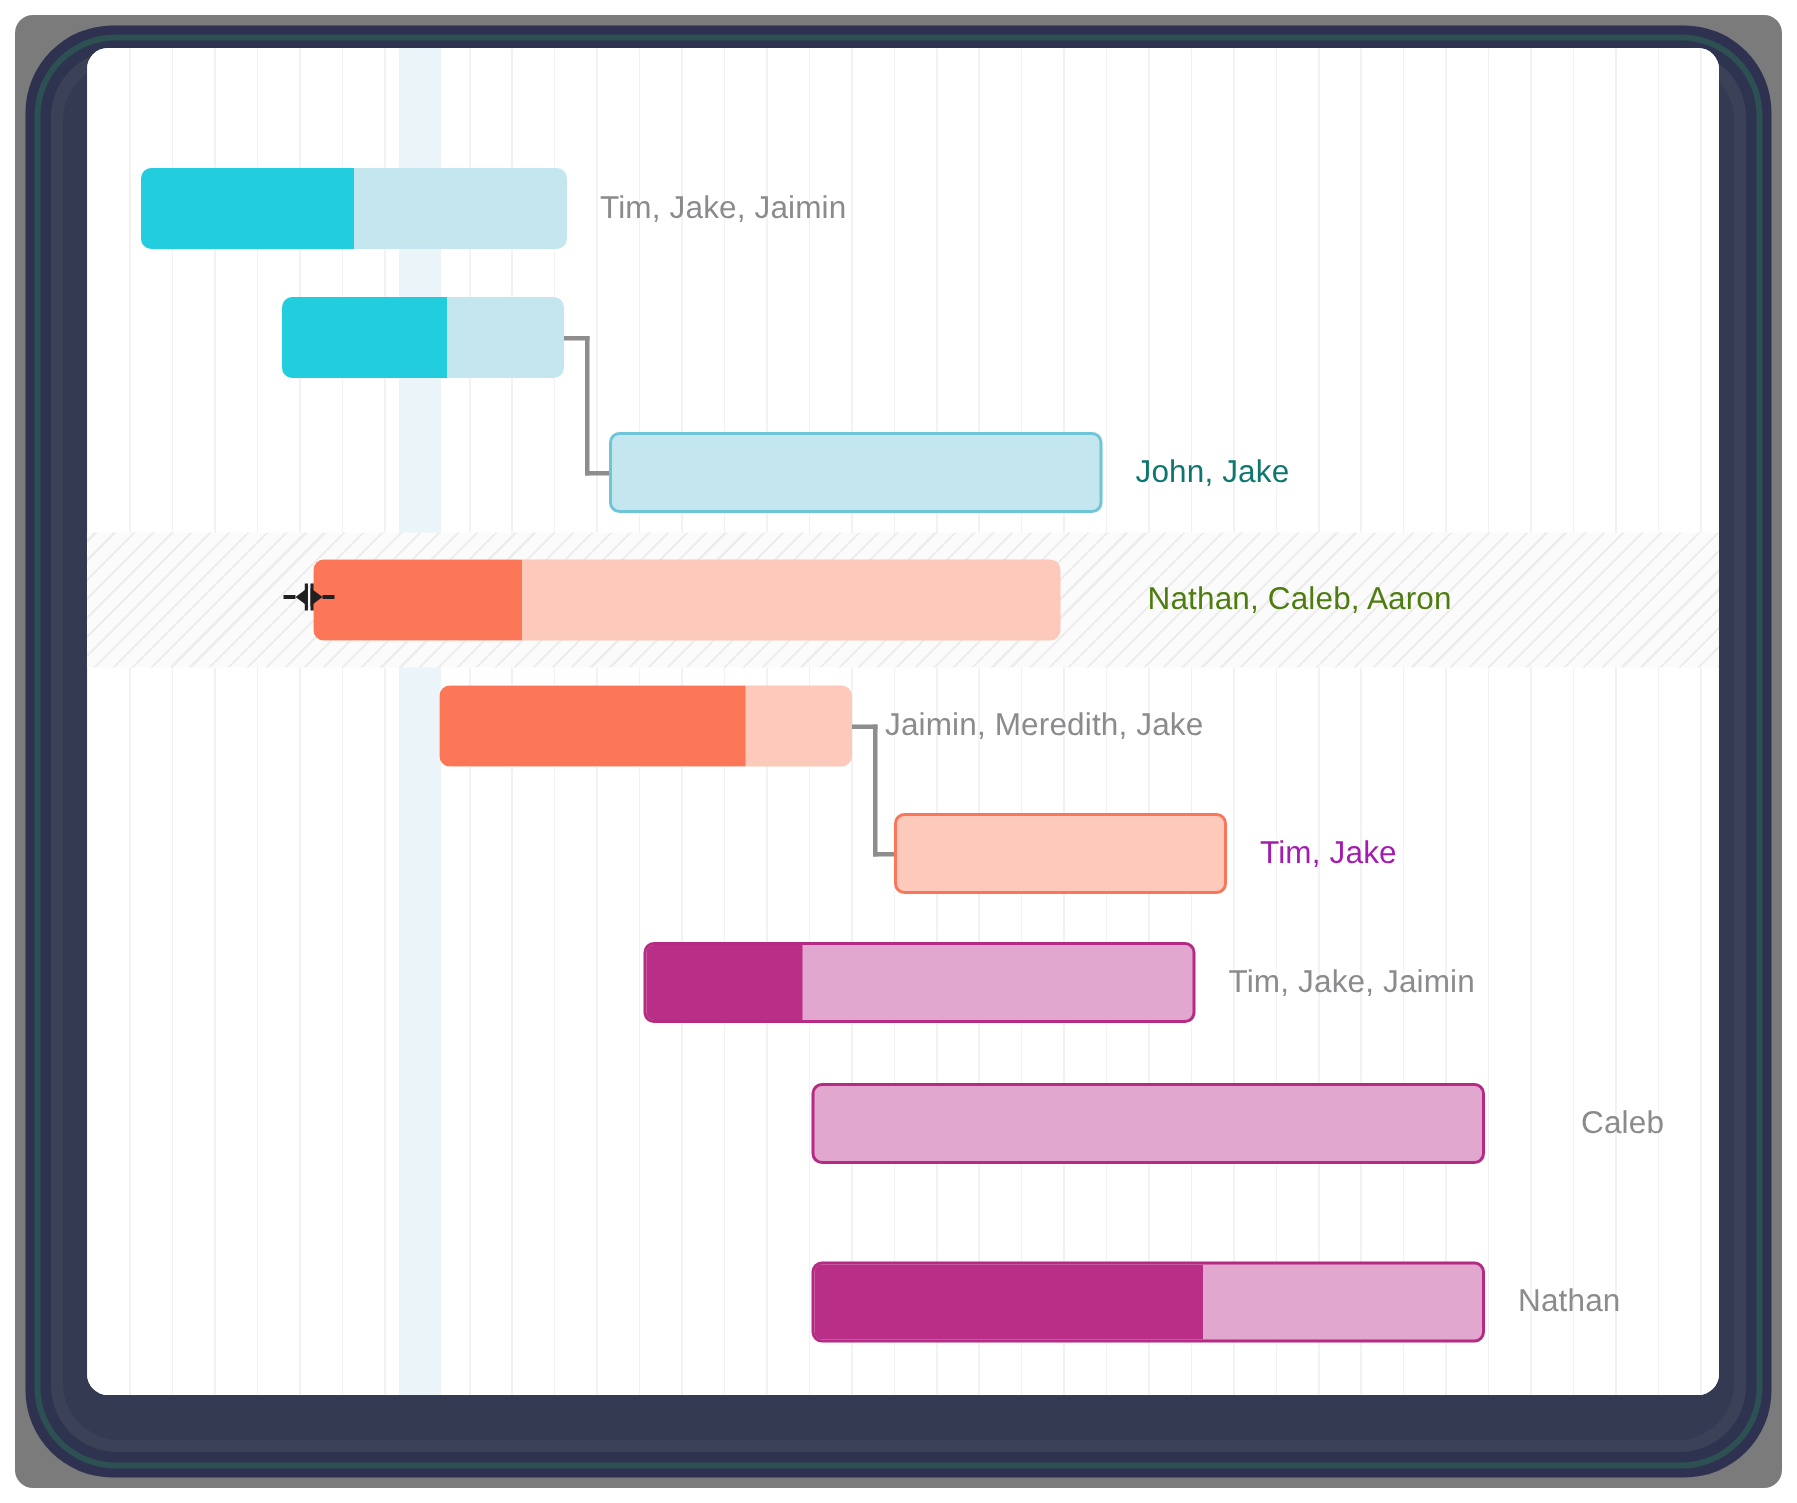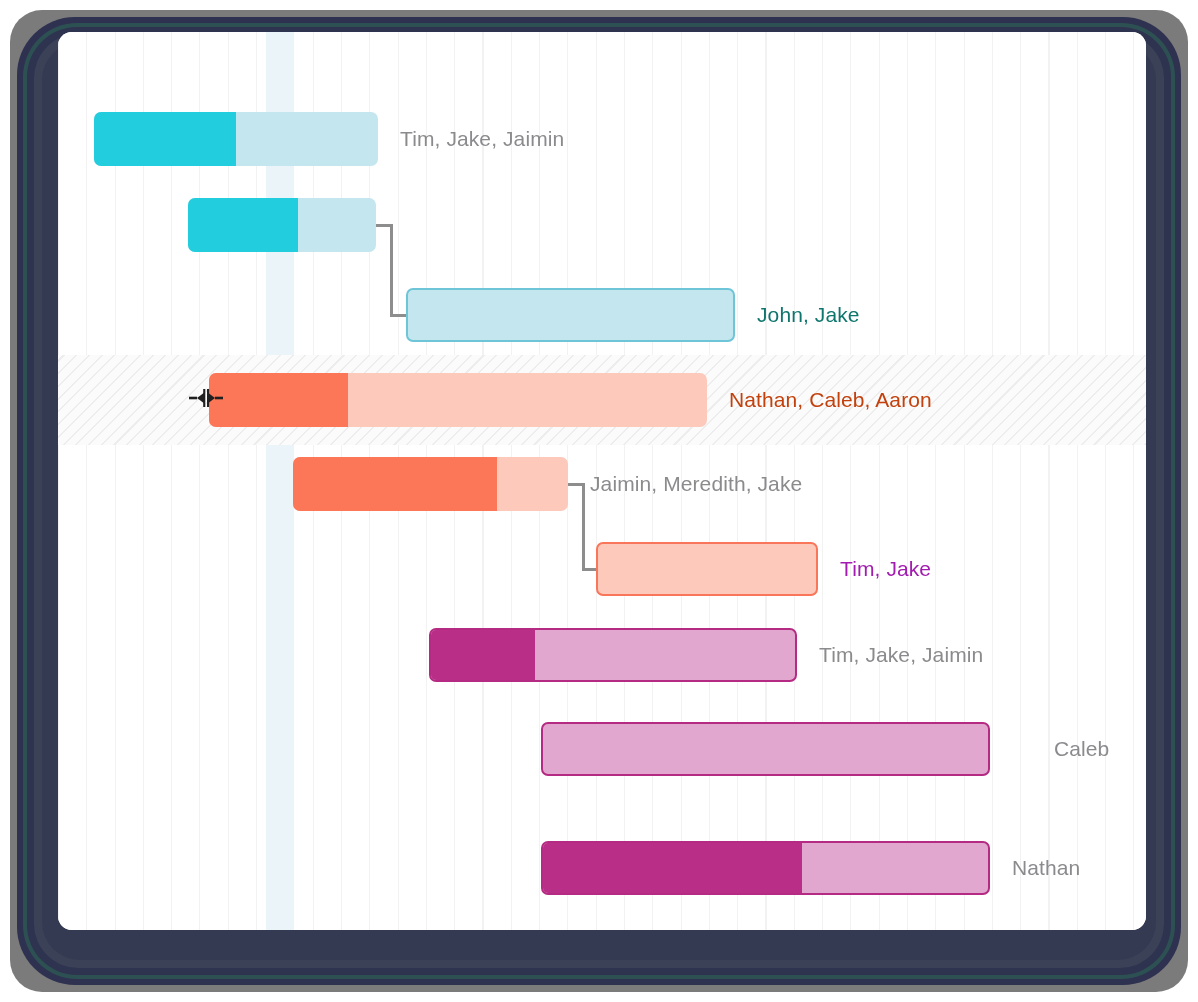--- a/index.html
+++ b/index.html
@@ -5,21 +5,21 @@
 <style>
   html,body{margin:0;padding:0;}
   body{
     width:1198px;height:1002px;background:#ffffff;overflow:hidden;
     font-family:"Liberation Sans","DejaVu Sans",sans-serif;
   }
 
   
   #device-frame{
     position:absolute;left:10px;top:10px;width:1178px;height:982px;
-    border-radius:32px;
+    border-radius:12px;
     background:#7b7b7b;
     box-shadow:0 0 0 0 rgba(0,0,0,0);
   }
   .frame-layer{position:absolute;border-radius:60px;}
   #frame-ring-1{left:7px;top:7px;right:7px;bottom:7px;background:#2f3150;border-radius:58px;}
   #frame-ring-2{left:13px;top:13px;right:13px;bottom:13px;background:#2d5153;border-radius:54px;}
   #frame-ring-3{left:17px;top:17px;right:17px;bottom:17px;background:#2e3350;border-radius:50px;}
   #frame-ring-4{left:24px;top:24px;right:24px;bottom:24px;background:#3b4156;border-radius:44px;}
   #frame-ring-5{left:32px;top:32px;right:32px;bottom:32px;background:#333a52;border-radius:38px;}
 
@@ -116,21 +116,21 @@
           </div>
         </div>
         <div class="gantt-row" style="top: 256px; height: 54px;">
           <div class="bar" style="left: 348px; width: 329px; background: rgb(195, 230, 239); border: 2px solid rgb(110, 197, 216);"></div>
           <div class="bar-label" style="left: 699px; color: #0f766e;">John, Jake</div>
         </div>
         <div class="gantt-row" style="top: 341px; height: 54px;">
           <div class="bar" style="left: 151px; width: 498px; background: rgb(252, 201, 187);">
             <div class="bar-progress" style="width: 139px; background: rgb(251, 119, 87);"></div>
           </div>
-          <div class="bar-label" style="left: 671px; color: #c2410c;">Nathan, Caleb, Aaron</div>
+          <div class="bar-label" style="left: 707px; color: #4d7c0f;">Nathan, Caleb, Aaron</div>
         </div>
         <div class="gantt-row" style="top: 425px; height: 54px; padding-left: 44px;">
           <div class="bar" style="left: 235px; width: 275px; background: rgb(252, 201, 187);">
             <div class="bar-progress" style="width: 204px; background: rgb(251, 119, 87);"></div>
           </div>
           <div class="bar-label" style="left: 532px; color: rgb(139, 139, 142);">Jaimin, Meredith, Jake</div>
         </div>
         <div class="gantt-row" style="top: 510px; height: 54px;">
           <div class="bar" style="left: 538px; width: 222px; background: rgb(252, 201, 187); border: 2px solid rgb(249, 118, 90);"></div>
           <div class="bar-label" style="left: 782px; color: #a21caf;">Tim, Jake</div>

